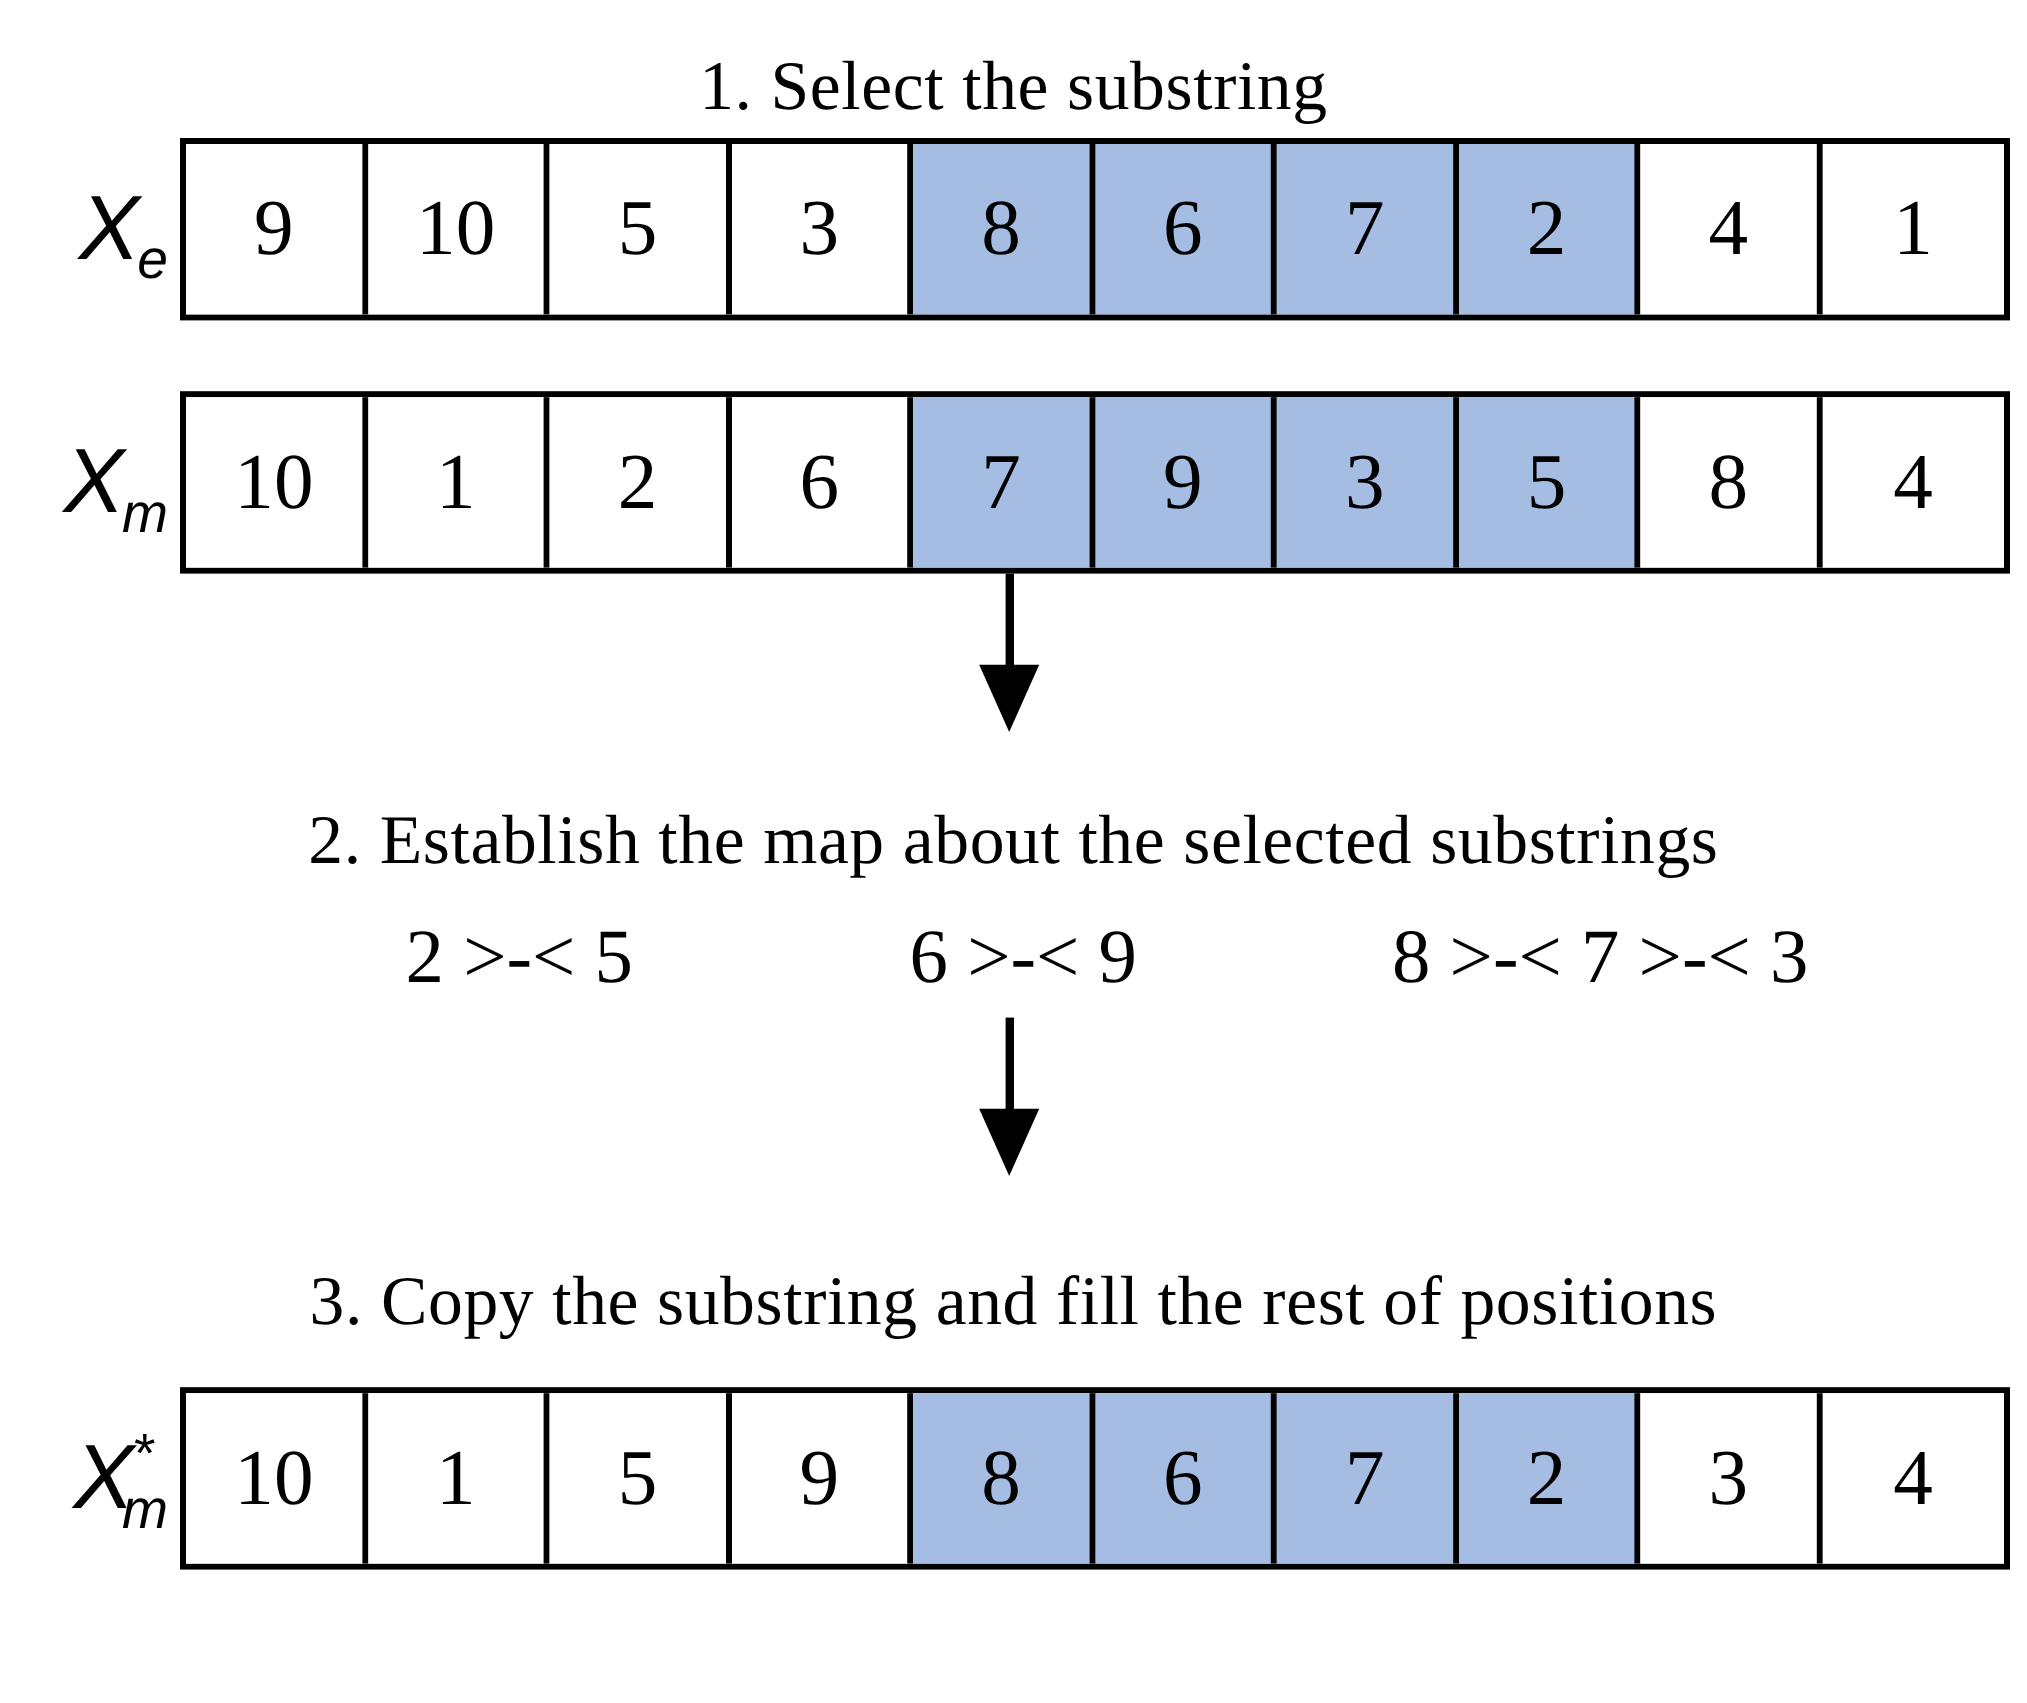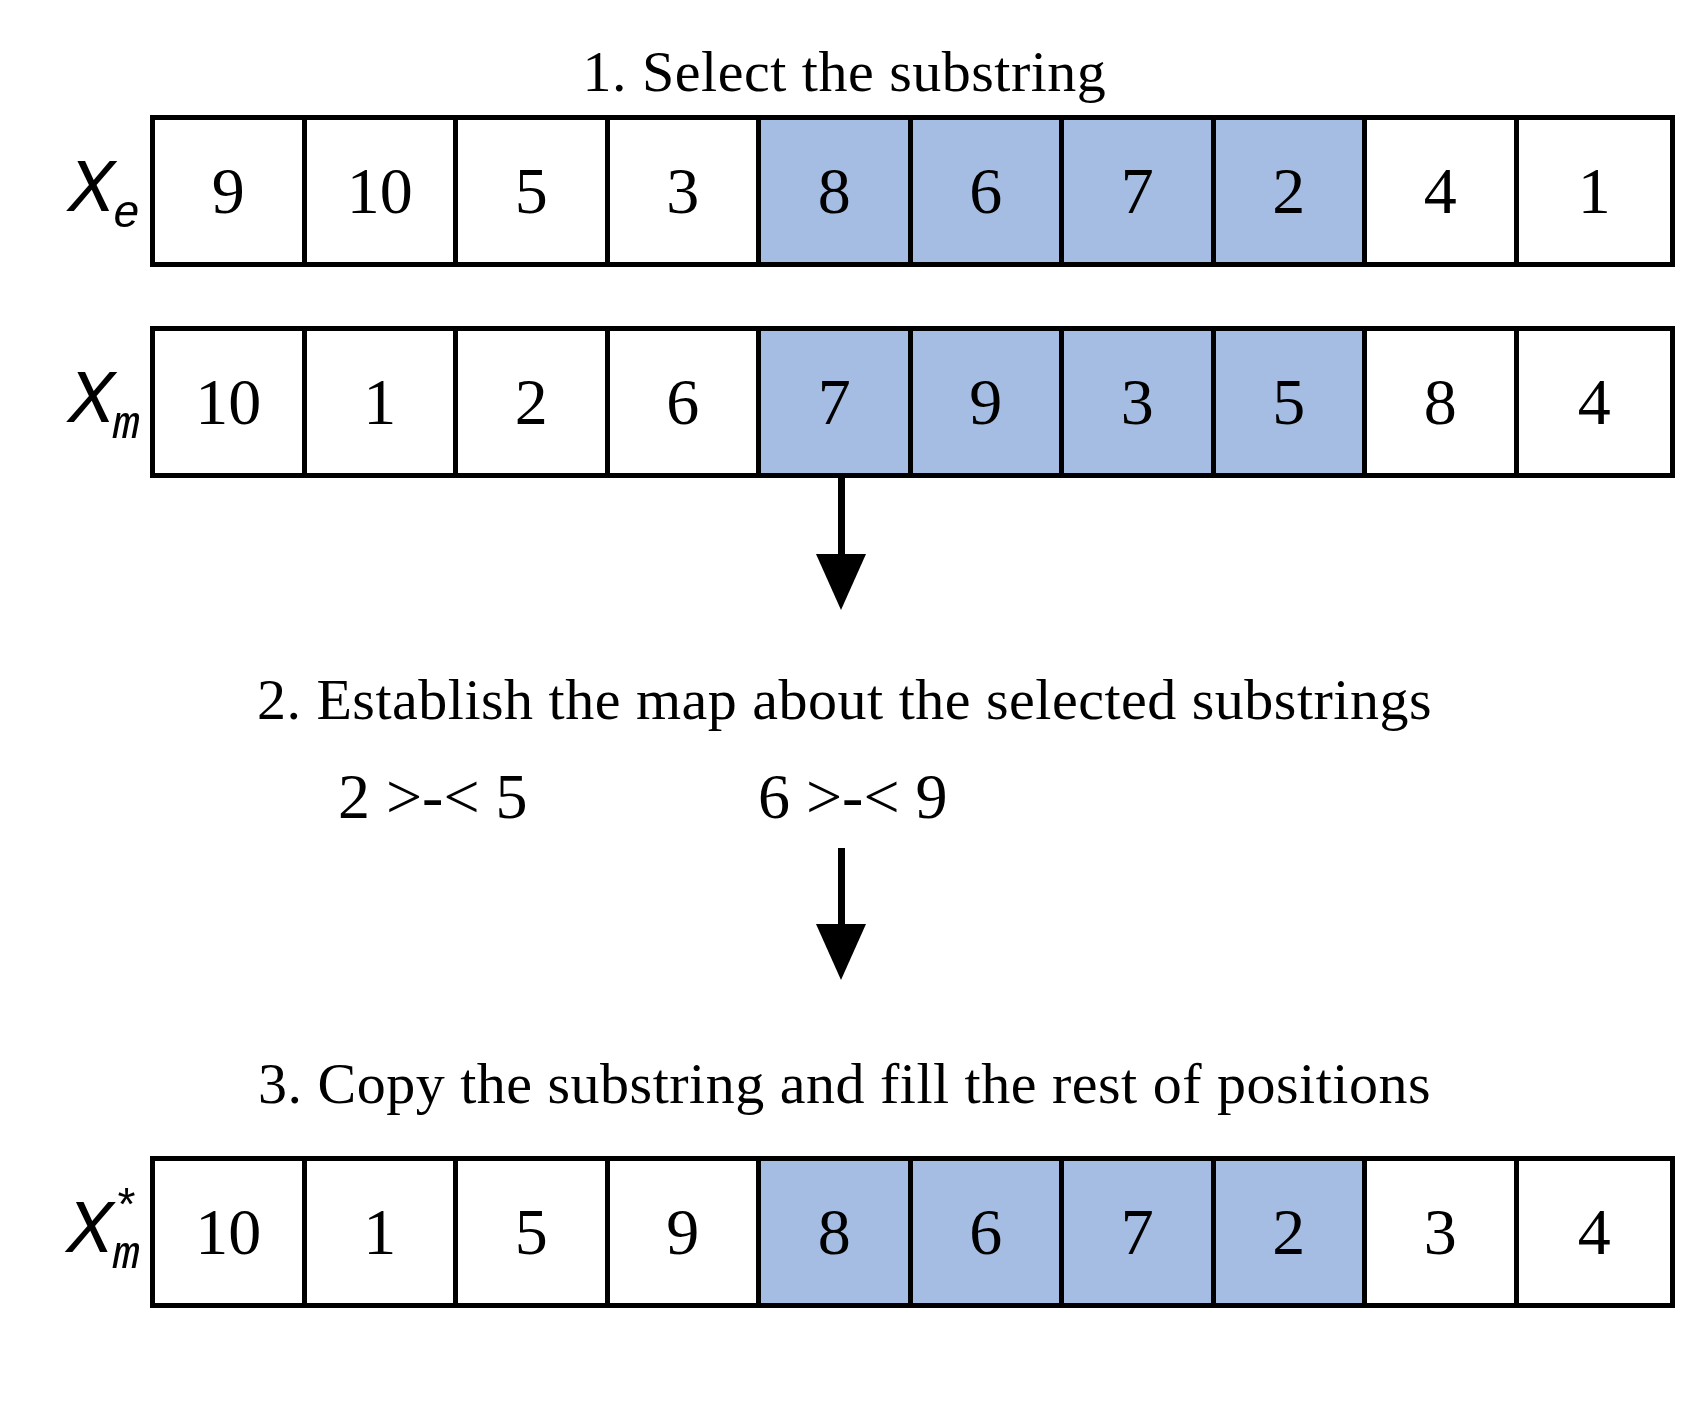--- a/index.html
+++ b/index.html
@@ -54,21 +54,21 @@
     top: 0;
     width: 128px;
     height: 152px;
     display: flex;
     align-items: center;
     justify-content: flex-end;
     padding-right: 4px;
     box-sizing: border-box;
   }
   .mathvar {
-    font-family: Liberation Mono, monospace;
+    font-family: Liberation Sans, sans-serif;
     font-style: italic;
     font-size: 76px;
     line-height: 1;
     position: relative;
     display: inline-block;
     white-space: nowrap;
   }
   .mathvar .sub {
     font-size: 46px;
     font-style: italic;
@@ -207,20 +207,21 @@
   <div class="arrow" id="arrow-1">
     <div class="shaft"></div>
     <div class="head"></div>
   </div>
 
   <div class="step-heading" id="step2-heading">2. Establish the map about the selected substrings</div>
 
   <div id="map-list">
     <div class="map-item" id="map-item-0">2 &gt;-&lt; 5</div>
     <div class="map-item" id="map-item-1">6 &gt;-&lt; 9</div>
+    <div class="map-item" id="map-item-2">8 &gt;-&lt; 7 &gt;-&lt; 3</div>
   </div>
 
   <div class="arrow" id="arrow-2">
     <div class="shaft"></div>
     <div class="head"></div>
   </div>
 
   <div class="step-heading" id="step3-heading">3. Copy the substring and fill the rest of positions</div>
 
   <div class="row" id="row-xms">

